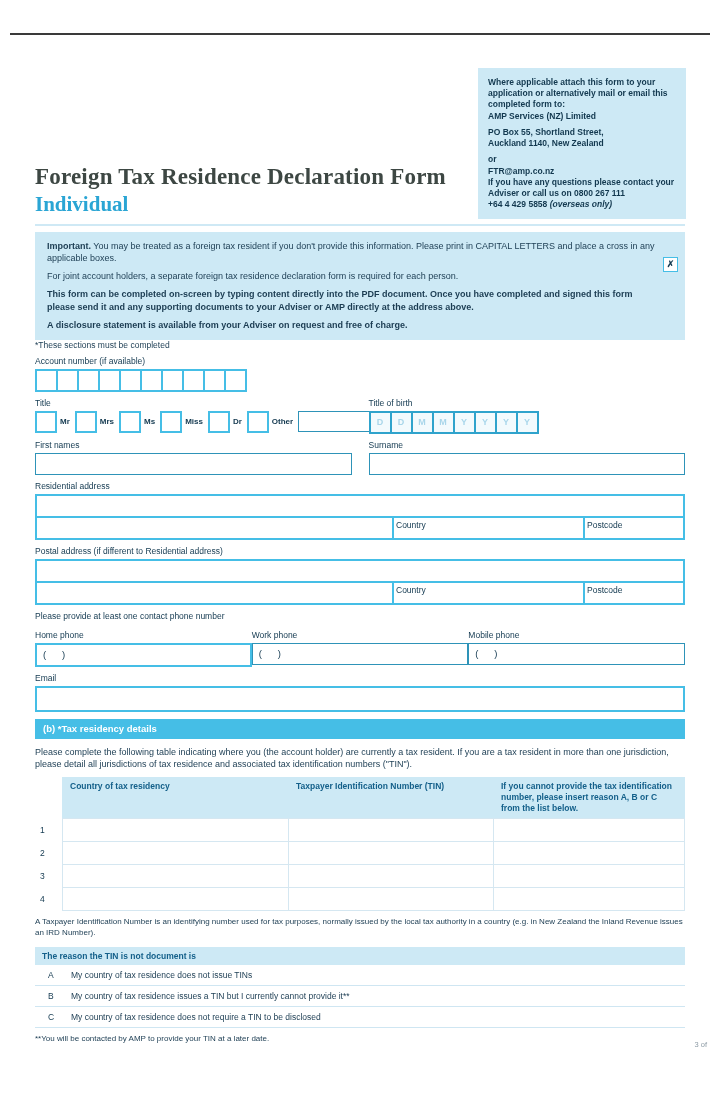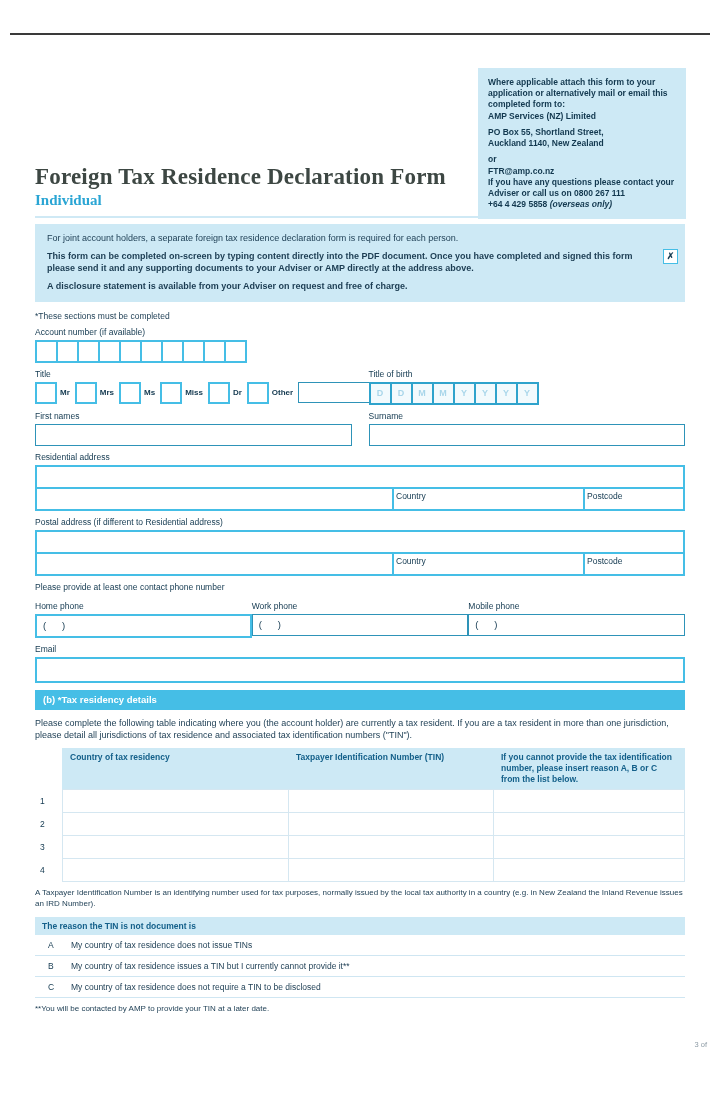--- a/index.html
+++ b/index.html
@@ -11,32 +11,32 @@
   .contact-box{position:absolute;top:68px;left:478px;width:208px;box-sizing:border-box;
                background:#cde9f5;padding:9px 10px;font-size:8.5px;line-height:1.32;color:#12384f;}
   .contact-box p{margin:0;}
   .cb-intro{font-weight:600;}
   .cb-bold{font-weight:700;}
   .cb-gap{margin-top:5px !important;}
   .cb-italic{font-style:italic;}
 
   .content{padding:164px 35px 0;}
   h1{margin:0;font-family:"Liberation Serif",serif;font-size:23px;font-weight:600;color:#3d4743;letter-spacing:.2px;}
-  h2{margin:2px 0 0;font-family:"Liberation Serif",serif;font-size:15px;font-weight:600;color:#2aa5d4;}
+  h2{margin:2px 0 0;font-family:"Liberation Serif",serif;font-size:21px;font-weight:600;color:#2aa5d4;}
   .divider{height:2px;background:#cfe9f5;margin-top:7px;}
 
   .intro-box{position:relative;background:#cde9f5;margin-top:6px;padding:8px 26px 9px 12px;font-size:9px;line-height:1.35;}
   .intro-box p{margin:0 0 6px;}
   .intro-box p:last-child{margin-bottom:0;}
   .bold{font-weight:700;}
   .cross-box{position:absolute;top:25px;right:7px;width:13px;height:13px;background:#fff;
              border:1.5px solid #45bee6;display:flex;align-items:center;justify-content:center;
              font-size:9px;font-weight:700;color:#12384f;}
 
-  .required-note{font-size:8.5px;margin-top:9px;}
+  .required-note{font-size:8.5px;}
 
   .section-bar{background:#45bee6;color:#fff;font-weight:700;font-size:9.5px;height:20px;
                line-height:20px;padding-left:8px;margin-top:7px;}
 
   .field-label{font-size:8.5px;margin-top:6px;margin-bottom:3px;color:#12384f;}
 
   .box-row{display:flex;}
   .cell-box{width:19px;height:19px;border:2px solid #45bee6;background:#fff;margin-right:-2px;}
   .dob-box{border-color:#2fa3cc;background:#f2fafd;display:flex;align-items:center;justify-content:center;
            font-size:9px;font-weight:700;color:#a9d6ea;}
@@ -105,20 +105,21 @@
     <p class="cb-bold">If you have any questions please contact your Adviser or call us on 0800 267 111</p>
     <p class="cb-bold"><span>+64 4 429 5858 </span><span class="cb-italic">(overseas only)</span></p>
   </div>
 
   <div class="content">
     <h1>Foreign Tax Residence Declaration Form</h1>
     <h2>Individual</h2>
     <div class="divider"></div>
 
     <div class="intro-box">
+      <p><span class="bold">Important.</span><span> You may be treated as a foreign tax resident if you don't provide this information. Please print in CAPITAL LETTERS and place a cross in any applicable boxes.</span></p>
       <div class="cross-box">✗</div>
       <p>For joint account holders, a separate foreign tax residence declaration form is required for each person.</p>
       <p class="bold">This form can be completed on-screen by typing content directly into the PDF document. Once you have completed and signed this form please send it and any supporting documents to your Adviser or AMP directly at the address above.</p>
       <p class="bold">A disclosure statement is available from your Adviser on request and free of charge.</p>
     </div>
 
     <div class="required-note">*These sections must be completed</div>
 
 
     <div class="field-label">Account number (if available)</div>

